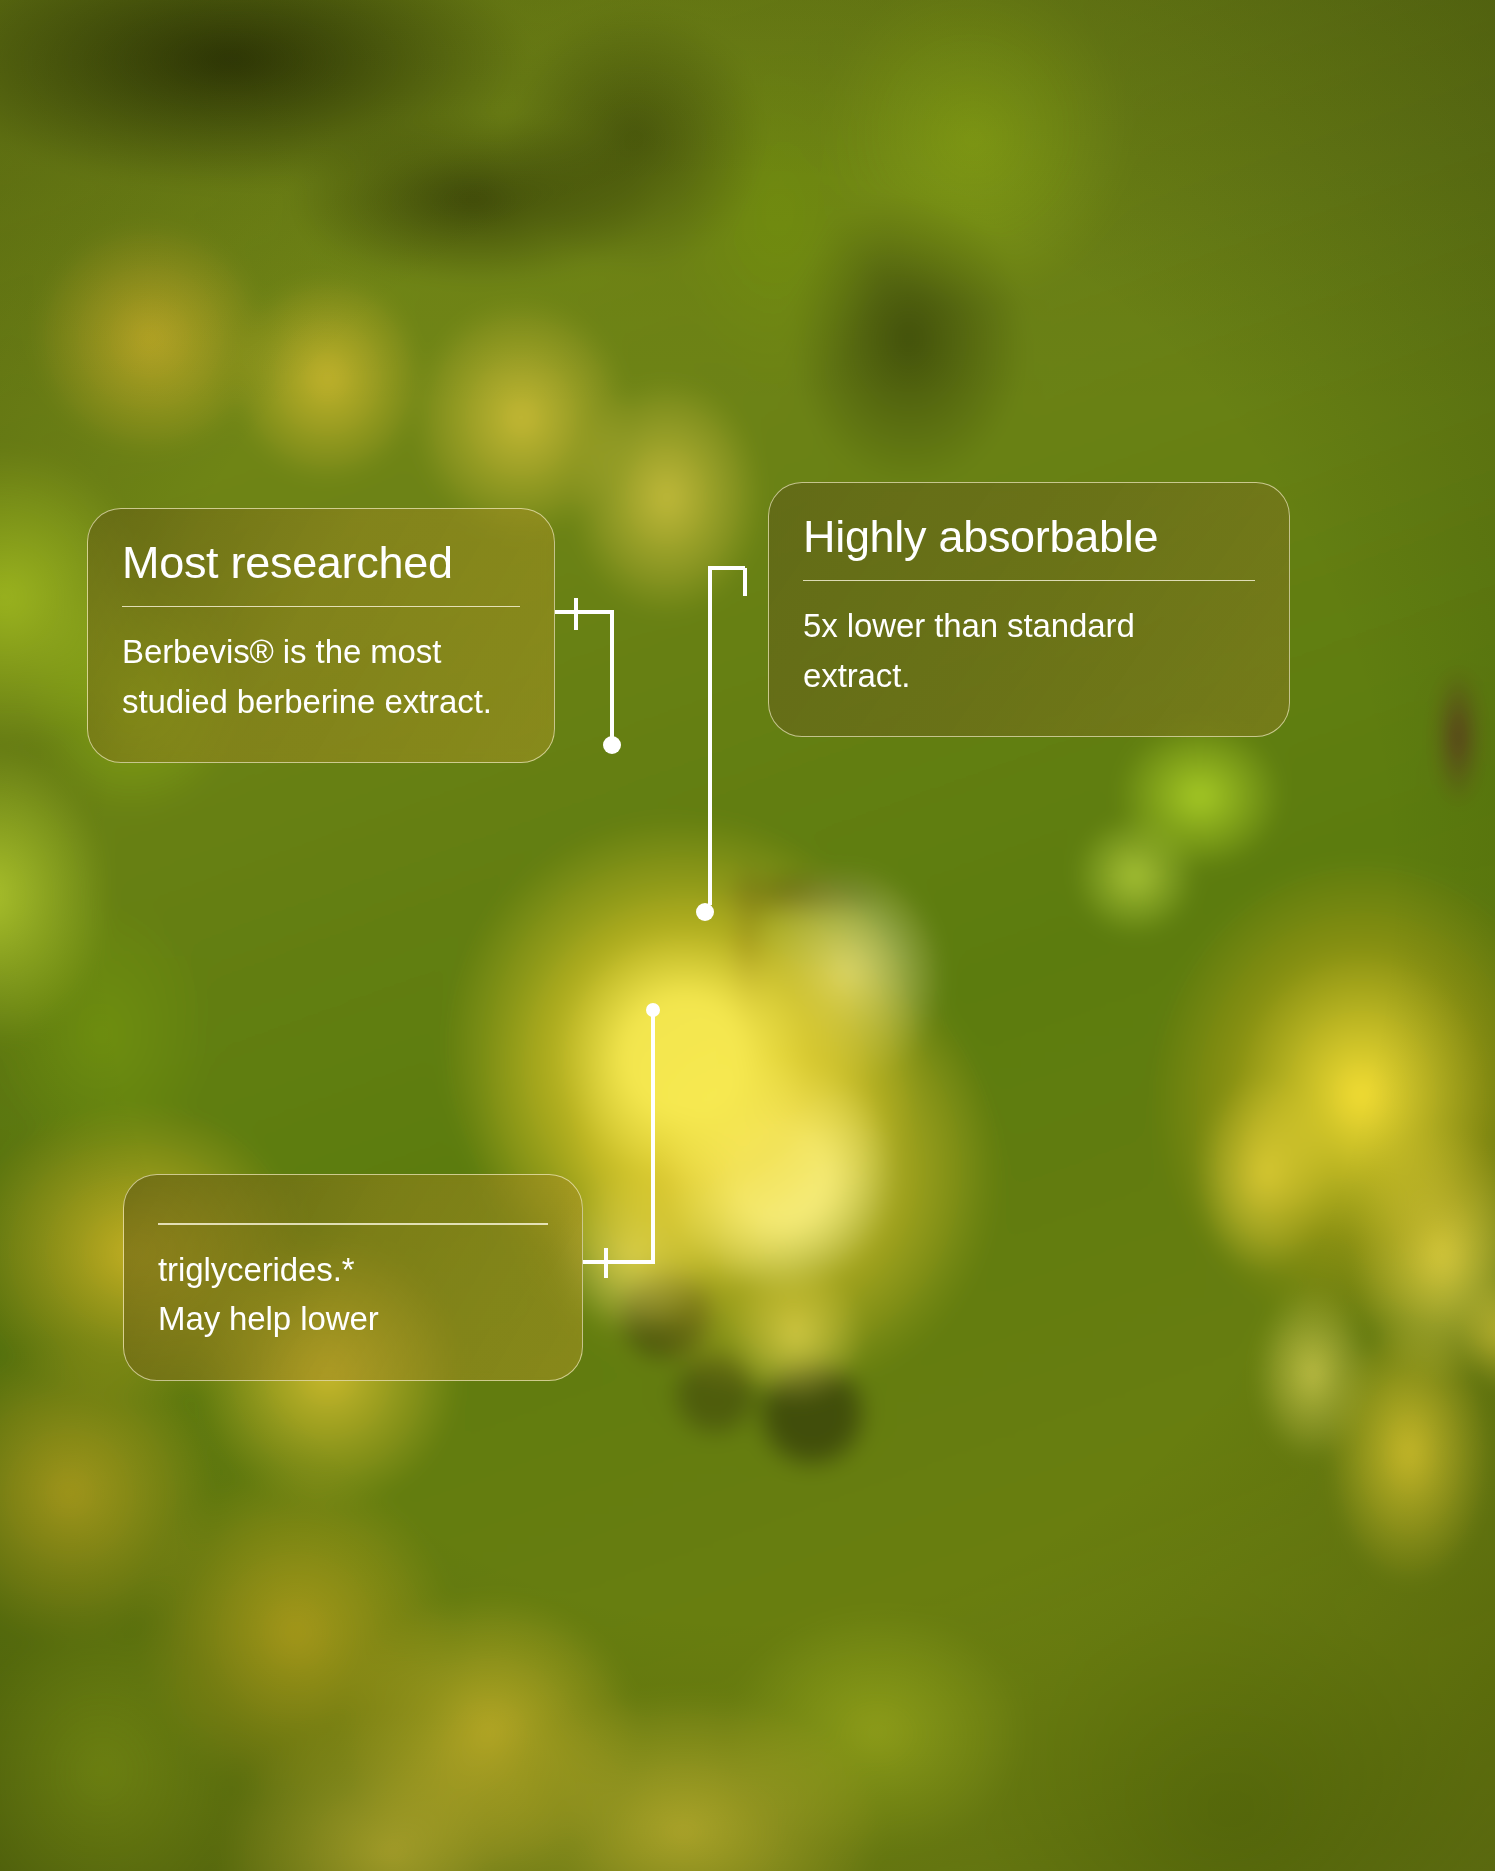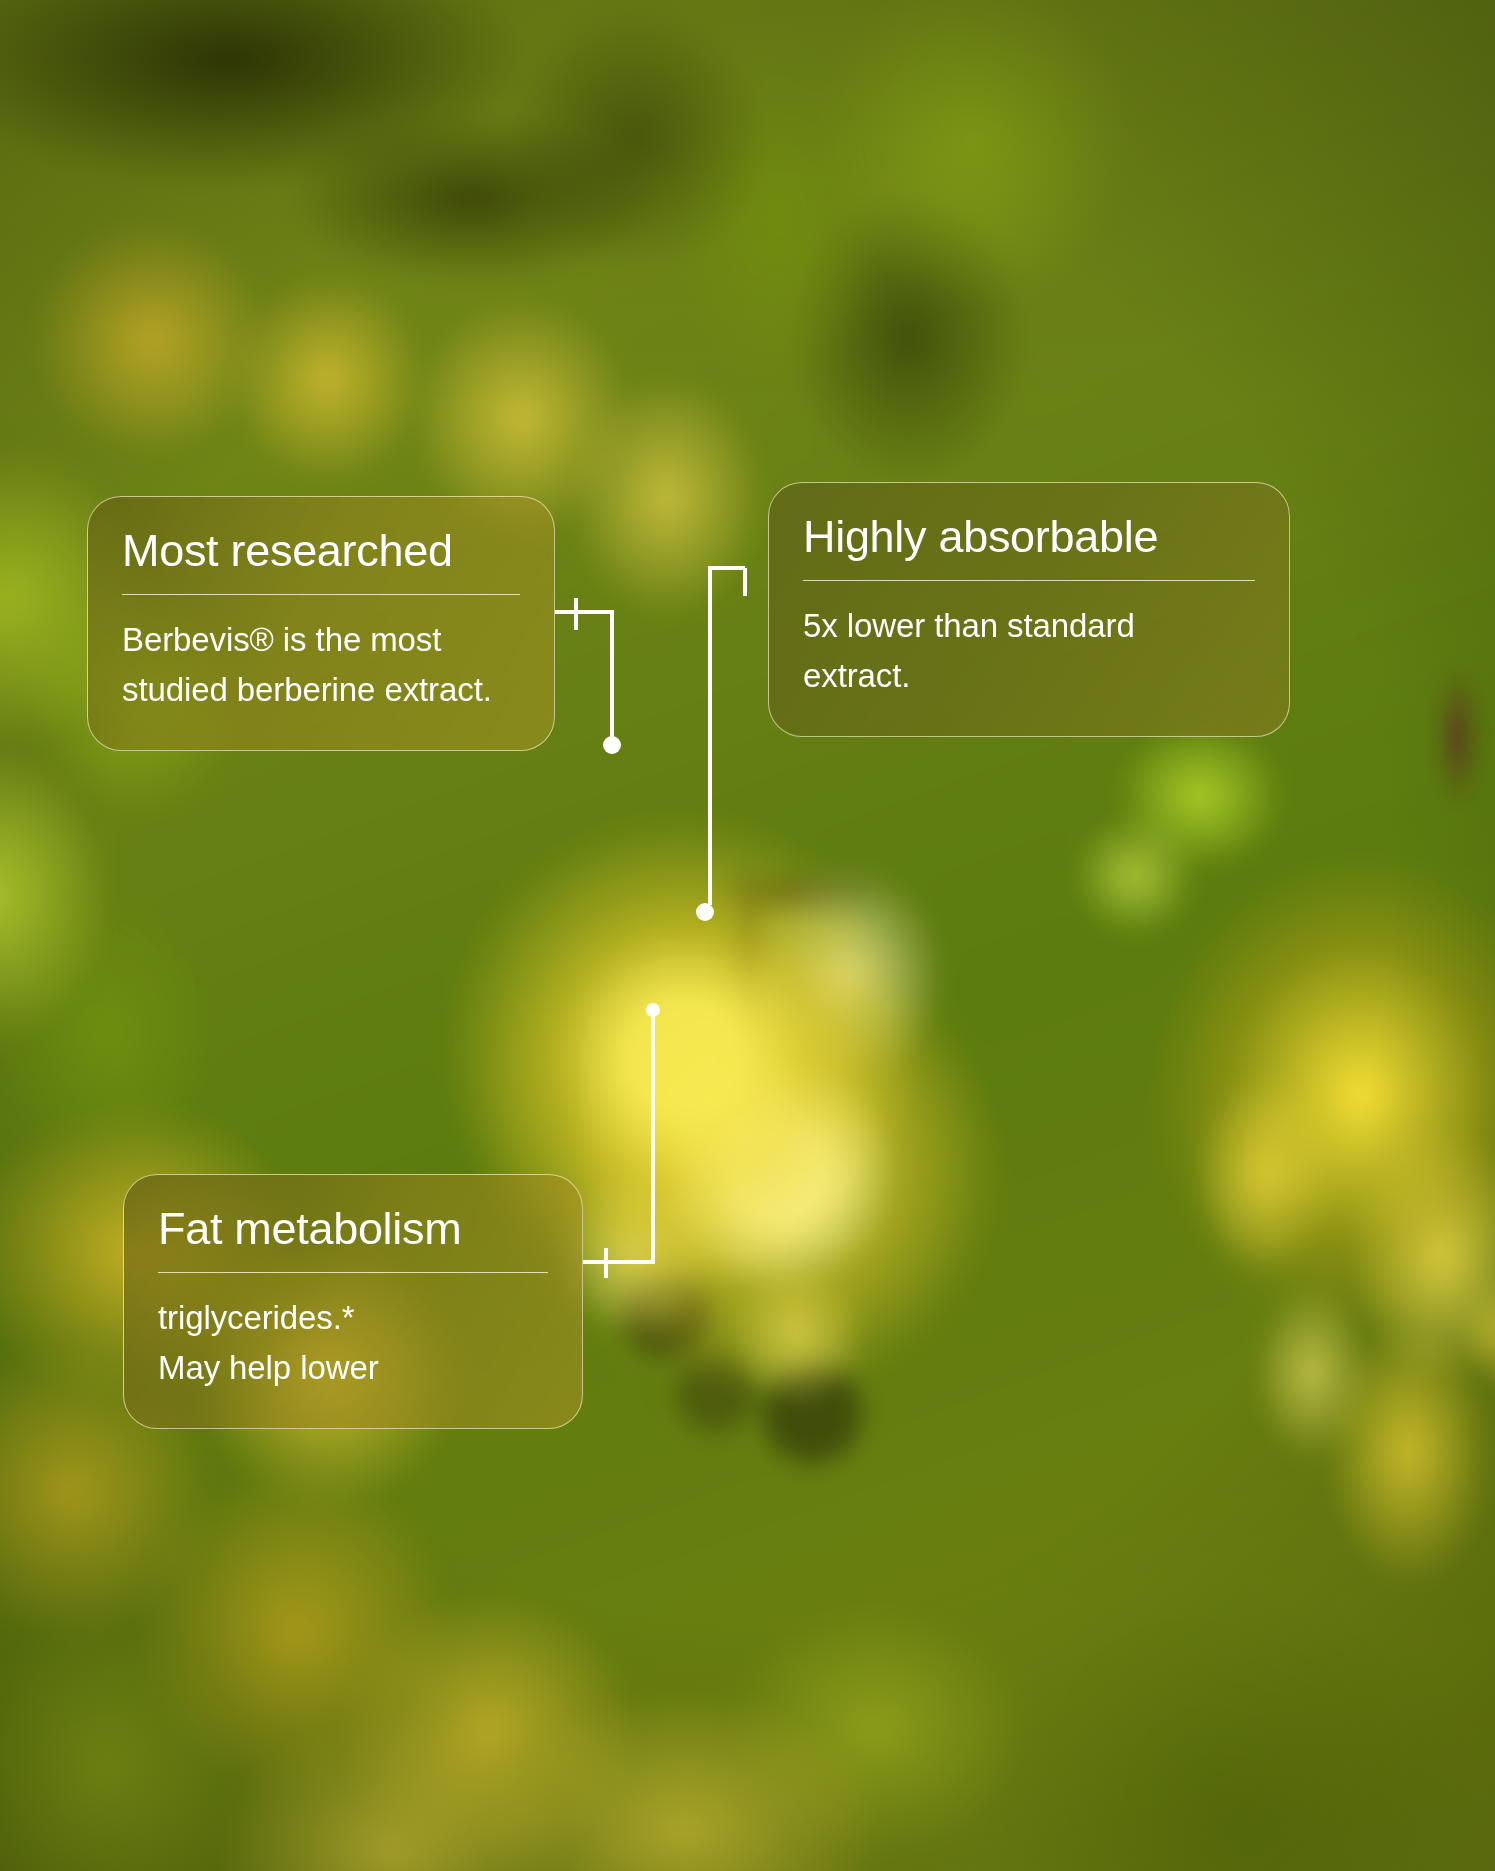--- a/index.html
+++ b/index.html
@@ -114,21 +114,21 @@
   .card-body{
     color:#ffffff;
     font-size:33px;
     line-height:1.50;
     font-weight:400;
     letter-spacing:-.1px;
   }
 
   
   #card-researched{
-    left:87px; top:496px; width:468px;
+    left:87px; top:508px; width:468px;
     background:linear-gradient(120deg, rgba(96,92,20,.60) 0%, rgba(150,132,32,.52) 45%, rgba(176,150,38,.46) 100%);
   }
   #card-absorbable{
     left:768px; top:482px; width:522px;
     background:linear-gradient(125deg, rgba(96,101,24,.78) 0%, rgba(108,110,26,.74) 50%, rgba(128,124,30,.66) 100%);
   }
   #card-fat{
     left:123px; top:1174px; width:460px;
     background:linear-gradient(120deg, rgba(92,88,20,.62) 0%, rgba(148,128,30,.56) 48%, rgba(178,152,40,.48) 100%);
   }
@@ -177,19 +177,18 @@
 <div class="card" id="card-absorbable">
   <div class="card-title">Highly absorbable</div>
   <div class="rule"></div>
   <div class="card-body">
     <div>5x lower than standard</div>
     <div>extract.</div>
   </div>
 </div>
 
 <div class="card" id="card-fat">
-  <div class="card-title">Fat metabolism</div>
   <div class="rule"></div>
   <div class="card-body">
     <div>triglycerides.*</div>
     <div>May help lower</div>
   </div>
 </div>
 
 </body></html>

